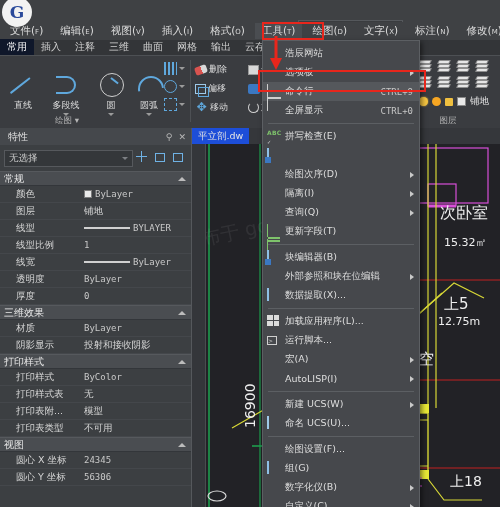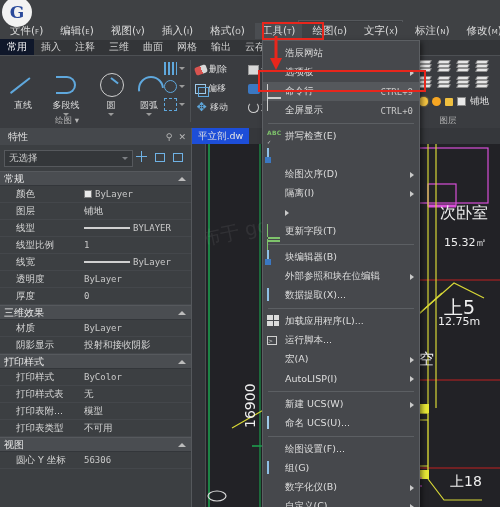--- a/index.html
+++ b/index.html
@@ -522,20 +522,26 @@
         <div class="pk">打印表类型</div>
         <div class="pv cn">
           <span>不可用</span>
         </div>
       </div>
       <div class="grp">
         <span>视图</span>
         <span class="car"></span>
       </div>
       <div class="prow">
+        <div class="pk">圆心 X 坐标</div>
+        <div class="pv">
+          <span>24345</span>
+        </div>
+      </div>
+      <div class="prow">
         <div class="pk">圆心 Y 坐标</div>
         <div class="pv">
           <span>56306</span>
         </div>
       </div>
     </div>
 </div>
 
 <div id="canvas">
   <div class="wm" style="left:-10px;top:90px;">发布于 gonsk</div>
@@ -595,21 +601,21 @@
     <rect x="150" y="360" width="70" height="19" fill="none" stroke="#d84fd8" stroke-width="1.2"></rect>
 
     <line x1="60" y1="318" x2="76" y2="318" stroke="#1d9e4e" stroke-width="1.6"></line>
 
     <ellipse cx="25" cy="368" rx="9" ry="5" fill="none" stroke="#d8d8d8" stroke-width="1.2"></ellipse>
   </svg>
 
   <div id="drawLabels">
       <div class="dtxt" style="left: 248px; top: 75px; font-size: 16px;">次卧室</div>
       <div class="dtxt" style="left: 252px; top: 107px; font-size: 11px;">15.32㎡</div>
-      <div class="dtxt" style="left: 252px; top: 167px; font-size: 19px;">上5</div>
+      <div class="dtxt" style="left: 252px; top: 167px; font-size: 15px;">上5</div>
       <div class="dtxt" style="left: 246px; top: 187px; font-size: 11px;">12.75m</div>
       <div class="dtxt" style="left: 212px; top: 222px; font-size: 15px;">上空</div>
       <div class="dtxt" style="left: 219px; top: 244px; font-size: 8px;">㎡</div>
       <div class="dtxt" style="left: 258px; top: 345px; font-size: 14px;">上18</div>
       <div class="dtxt" style="left: 207px; top: 378px; font-size: 14px;">卫生间</div>
       <div class="dtxt" style="left: 50px; top: 300px; font-size: 14px; transform: rotate(-90deg); transform-origin: left top;">16900</div>
       <div class="dtxt" style="left: 76px; top: 302px; font-size: 9px; transform: rotate(-90deg); transform-origin: left top;">3000</div>
     </div>
 </div>
 
@@ -654,20 +660,21 @@
       <span class="txt">绘图次序(D)</span>
       <span class="arw"></span>
     </div>
     <div class="mi">
       <span class="ico"></span>
       <span class="txt">隔离(I)</span>
       <span class="arw"></span>
     </div>
     <div class="mi">
       <span class="ico"></span>
+      <span class="txt">查询(Q)</span>
       <span class="arw"></span>
     </div>
     <div class="mi">
       <span class="ico"><span class="mico-gr"></span></span>
       <span class="txt">更新字段(T)</span>
     </div>
     <div class="msep"></div>
     <div class="mi">
       <span class="ico"><span class="mico-g"></span></span>
       <span class="txt">块编辑器(B)</span>

